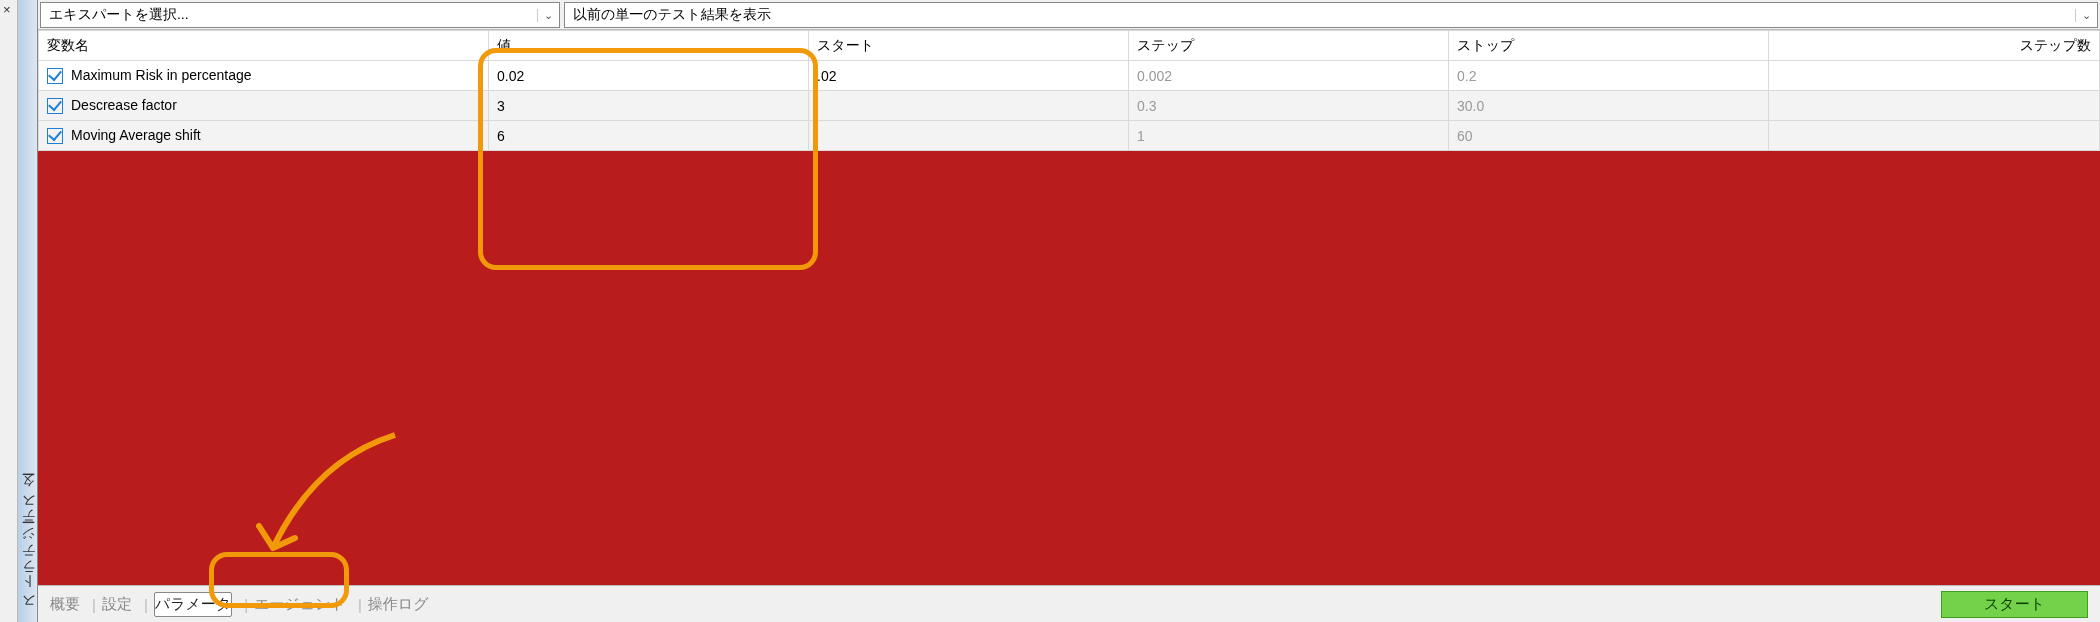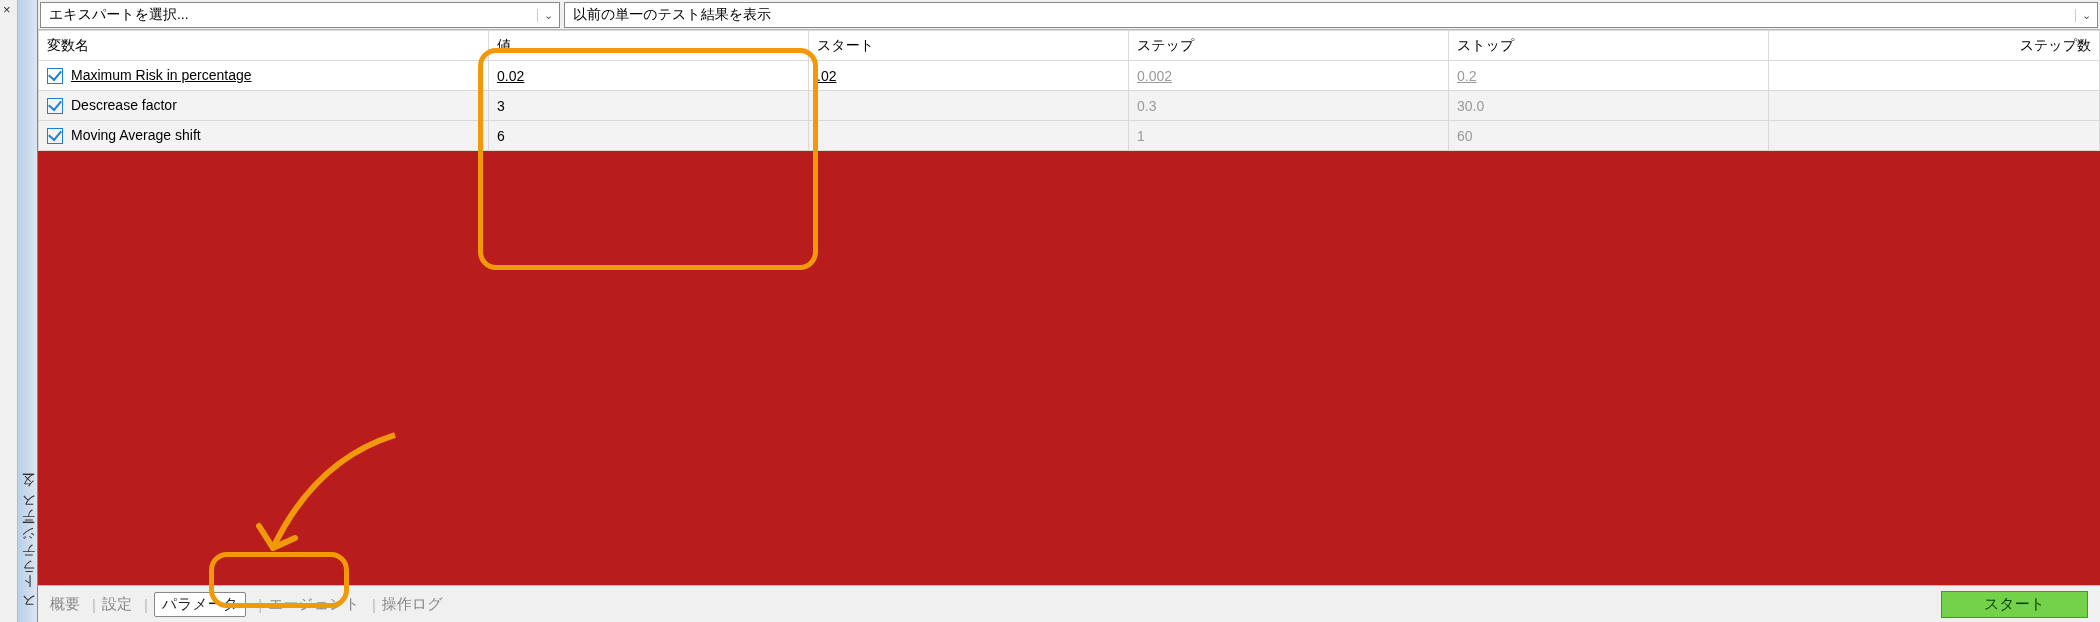--- a/index.html
+++ b/index.html
@@ -104,21 +104,21 @@
   .col-name  { width: 450px; }
   .col-value { width: 320px; }
   .col-start { width: 320px; }
   .col-step  { width: 320px; }
   .col-stop  { width: 320px; }
   .col-steps {
     
     text-align: right;
   }
   tr.even td { background: #f3f3f3; }
-  tr.odd  td { background: #ffffff; text-decoration: underline; }
+  tr.odd  td { background: #ffffff; }
   .chk {
     display: inline-block;
     width: 16px; height: 16px;
     border: 1px solid #1e7fd6;
     margin-right: 8px;
     vertical-align: middle;
     position: relative;
   }
   .chk::after {
     content: "";
@@ -143,21 +143,21 @@
     color: #888;
   }
   .tab {
     margin-right: 6px;
     cursor: pointer;
   }
   .tab.active {
     color: #222;
     border: 1px solid #888;
     background: #fff;
-    padding: 2px 7px;
+    padding: 2px 0;
     border-radius: 2px;
   }
   .sep { margin: 0 6px; color: #bbb; }
   .spacer { flex: 1; }
   .start-btn {
     background: #73d24a;
     border: 1px solid #3f9d20;
     color: #0a3d00;
     padding: 3px 42px;
     cursor: pointer;

